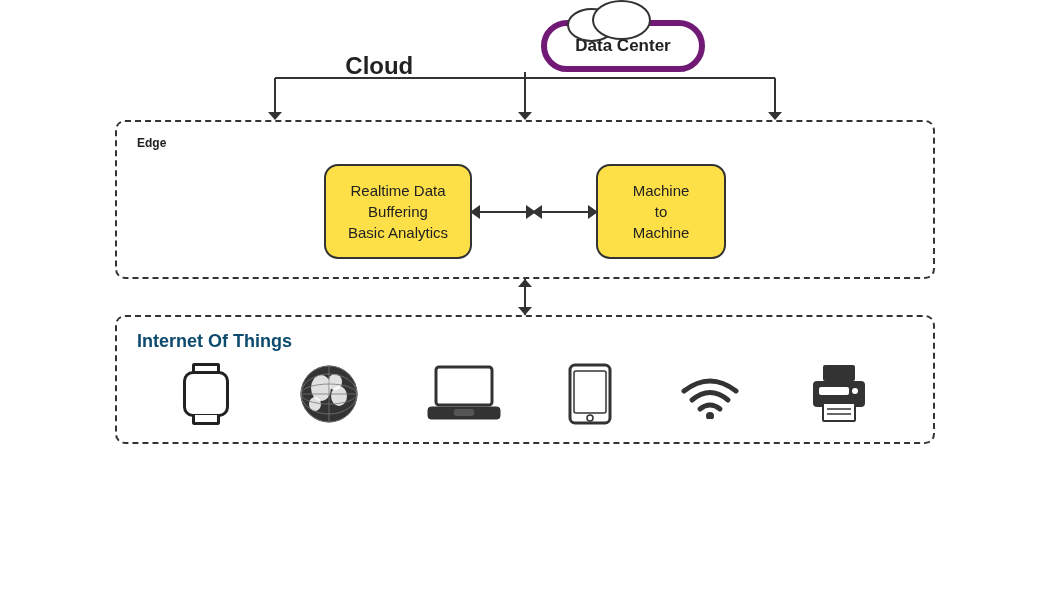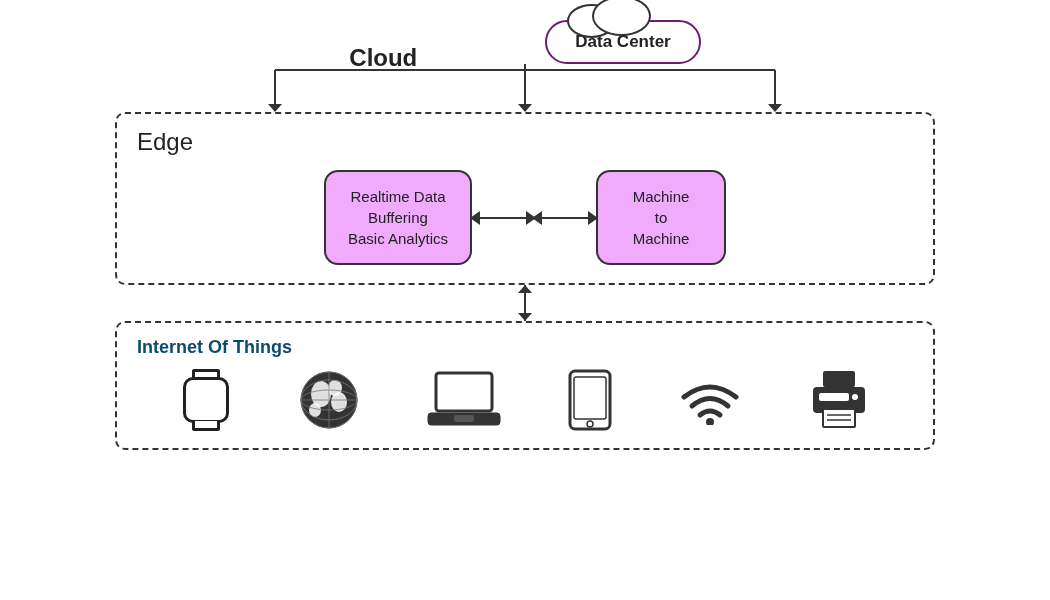--- a/index.html
+++ b/index.html
@@ -32,21 +32,21 @@
     }
     .cloud-label {
       font-size: 24px;
       font-weight: bold;
       color: #222;
       margin-right: 120px;
       margin-bottom: -8px;
     }
     .cloud-box {
       background: #fff;
-      border: 2px solid #701a75;
+      border: 6px solid #701a75;
       border-radius: 30px;
       padding: 10px 28px;
       font-size: 17px;
       font-weight: bold;
       color: #222;
       position: relative;
     }
     .cloud-box::before {
       content: '';
       position: absolute;
@@ -72,33 +72,33 @@
 
     
     .edge-section {
       border: 2.5px dashed #333;
       border-radius: 10px;
       padding: 14px 20px 18px 20px;
       position: relative;
       width: 820px;
     }
     .edge-label {
-      font-size: 24px;
-      font-weight: normal;
+      font-size: 12px;
+      font-weight: bold;
       color: #222;
       margin-bottom: 14px;
     }
     .edge-nodes {
       display: flex;
       align-items: center;
       justify-content: center;
       gap: 0;
     }
     .node-box {
-      background: #f0abfc;
+      background: #fde047;
       border: 2px solid #333;
       border-radius: 14px;
       padding: 14px 22px;
       text-align: center;
       font-size: 15px;
       color: #222;
       line-height: 1.4;
       min-width: 130px;
     }
     .h-arrow {

